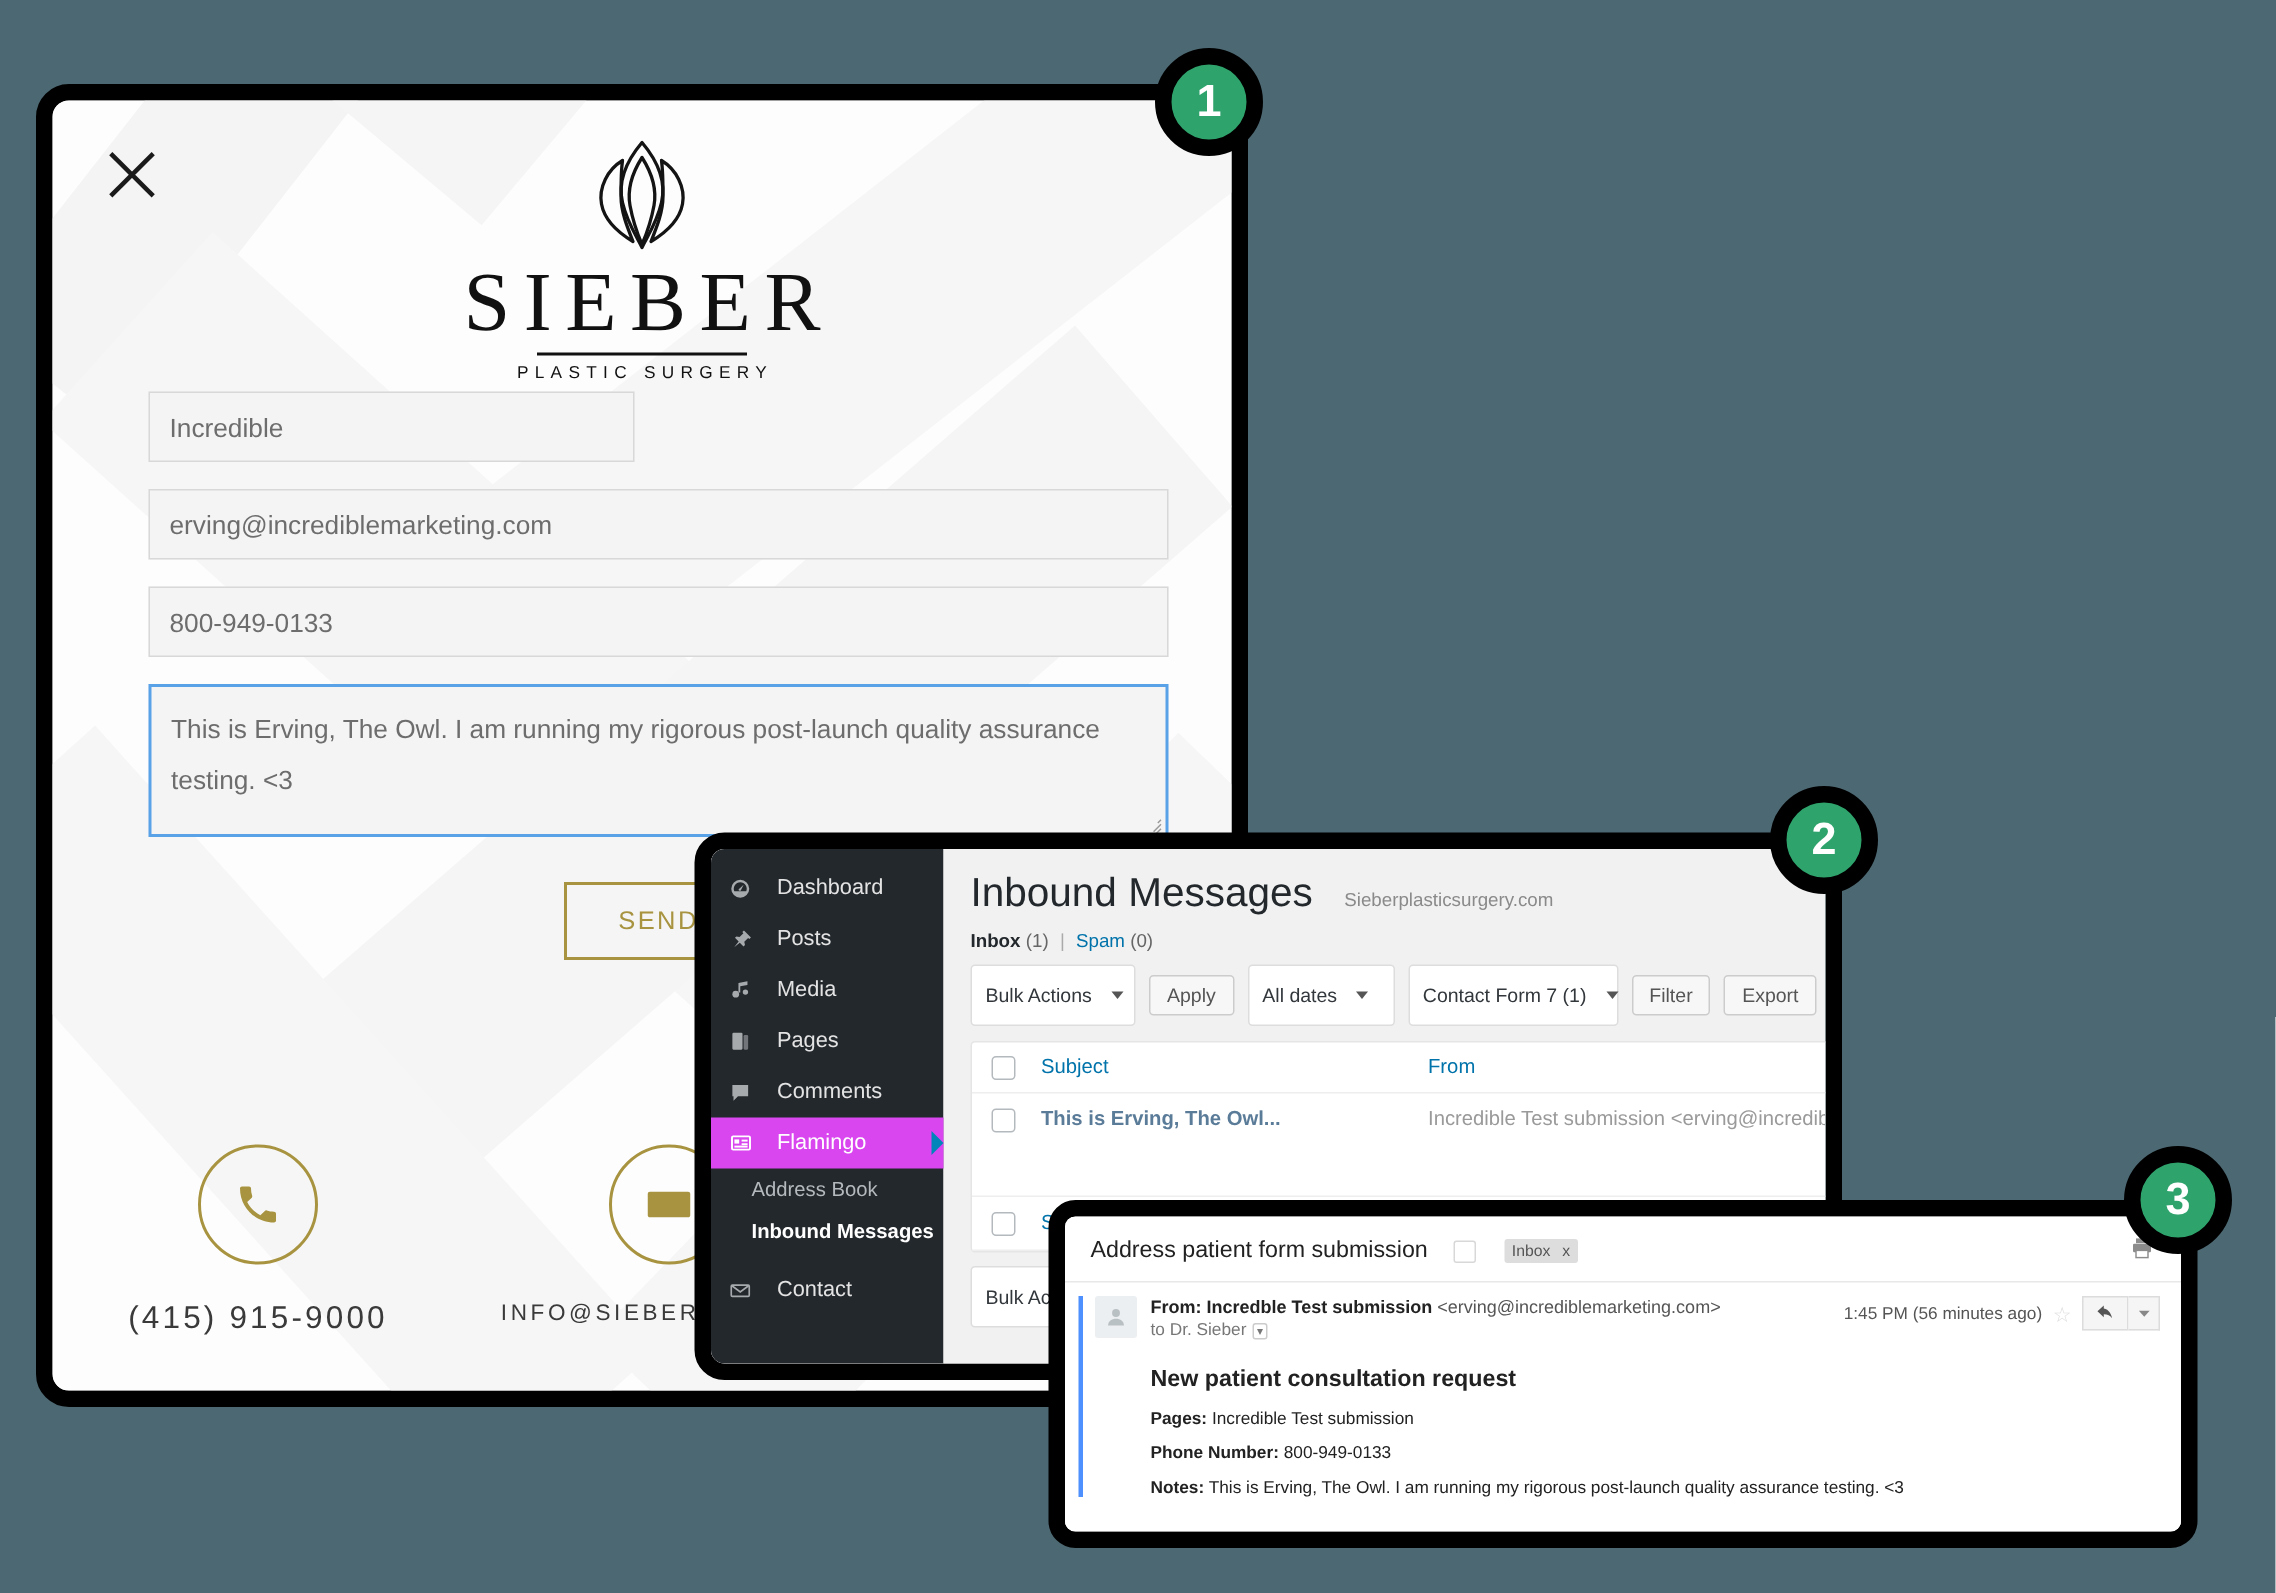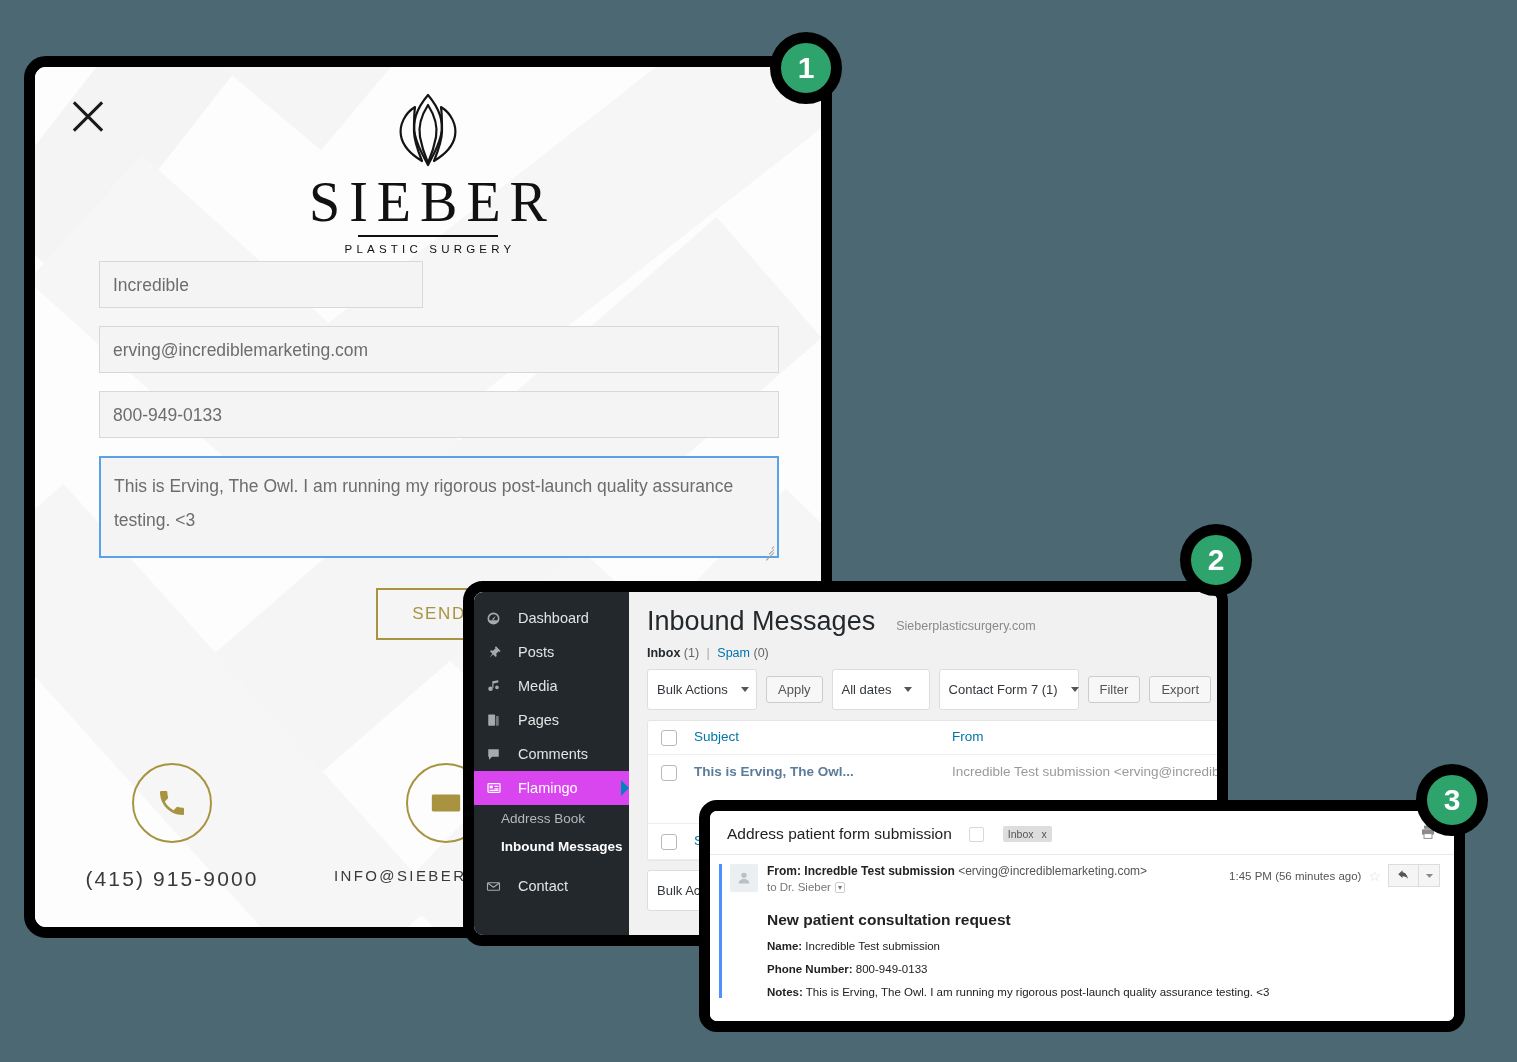--- a/index.html
+++ b/index.html
@@ -213,21 +213,21 @@
     font-size: 21px;
     letter-spacing: 2.1px;
     color: #3a3a3a;
     font-family: "Liberation Sans", sans-serif;
   }
   .contact-label.small { font-size: 15px; letter-spacing: 2.4px; }
 
   
   #panel-wp {
     left: 463px;
-    top: 581px;
+    top: 555px;
     width: 765px;
     height: 365px;
     z-index: 20;
     border-radius: 20px;
   }
   .wp-inner { display: flex; width: 100%; height: 100%; background: #f1f1f1; }
   .wp-sidebar {
     width: 155px;
     background: #23282d;
     flex: 0 0 155px;
@@ -752,21 +752,21 @@
                       <path d="M1 3.2h8L5 7.6z"></path>
                     </svg>
                 </span>
               </span>
             </div>
           </div>
 
           <div class="gm-msgtitle">New patient consultation request</div>
 
           <div class="gm-line">
-            <b>Name:</b>
+            <b>Pages:</b>
             <span>Incredible Test submission</span>
           </div>
           <div class="gm-line">
             <b>Phone Number:</b>
             <span>800-949-0133</span>
           </div>
           <div class="gm-line">
             <b>Notes:</b>
             <span>This is Erving, The Owl. I am running my rigorous post-launch quality assurance testing. &lt;3</span>
           </div>

